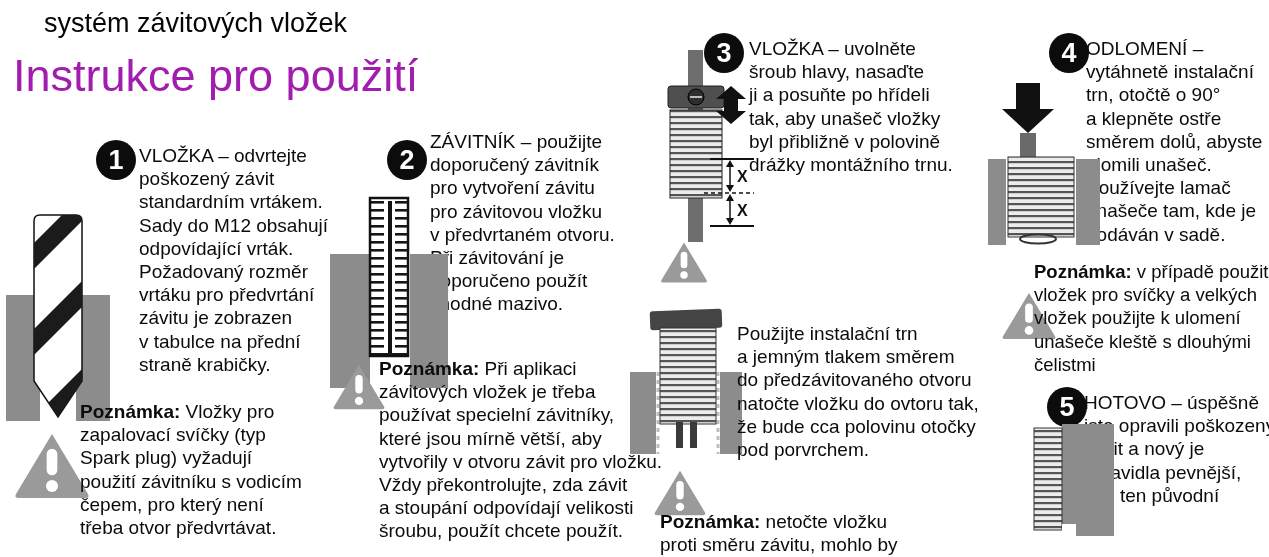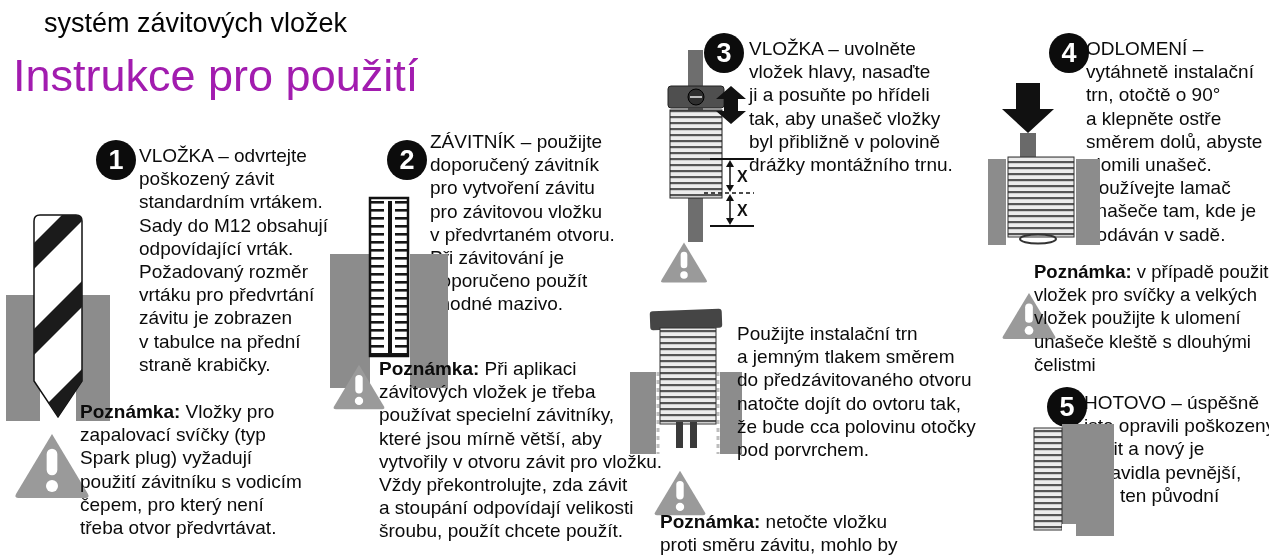--- a/index.html
+++ b/index.html
@@ -108,21 +108,21 @@
 které jsou mírně větší, aby
 vytvořily v otvoru závit pro vložku.
 Vždy překontrolujte, zda závit
 a stoupání odpovídají velikosti
 šroubu, použít chcete použít.</span></div>
 
   <div class="abs badge" style="left:704px;top:33px;">
     <span>3</span>
   </div>
   <div class="abs txt" style="left:749px;top:37px;"><span class="kw">VLOŽKA</span><span> – uvolněte
-vložek hlavy, nasaďte
+šroub hlavy, nasaďte
 ji a posuňte po hřídeli
 tak, aby unašeč vložky
 byl přibližně v polovině
 drážky montážního trnu.</span></div>
 
   <svg class="abs" style="left:650px;top:50px;" width="100" height="195">
     <rect x="38" y="0" width="15" height="192" fill="#6e6e6e"></rect>
     <rect x="18" y="36" width="56" height="22" rx="3" fill="#4f4f4f" stroke="#222"></rect>
     <circle cx="46" cy="47" r="8" fill="#2e2e2e" stroke="#000"></circle>
     <line x1="40" y1="47" x2="52" y2="47" stroke="#bbb" stroke-width="2"></line>
@@ -159,21 +159,21 @@
     <line x1="28" y1="66" x2="28" y2="148" stroke="#bdbdbd" stroke-width="3" stroke-dasharray="4 4"></line>
     <line x1="88" y1="66" x2="88" y2="148" stroke="#bdbdbd" stroke-width="3" stroke-dasharray="4 4"></line>
     <rect x="20" y="4" width="72" height="19" rx="3" fill="#454545" transform="rotate(-2 56 14)"></rect>
     <rect x="30" y="22" width="56" height="96" fill="url(#coil)" stroke="#333"></rect>
     <rect x="46" y="116" width="7" height="26" fill="#3a3a3a"></rect>
     <rect x="60" y="116" width="7" height="26" fill="#3a3a3a"></rect>
   </svg>
   <div class="abs txt" style="left:737px;top:322px;">Použijte instalační trn
 a jemným tlakem směrem
 do předzávitovaného otvoru
-natočte dojít do ovtoru tak,
+natočte vložku do ovtoru tak,
 že bude cca polovinu otočky
 pod porvrchem.</div>
 
   <svg class="abs" style="left:652px;top:468px;" width="56" height="50" viewBox="0 0 60 54">
     <path d="M30,3 L57,48 Q58.5,51 55,51 L5,51 Q1.5,51 3,48 Z" fill="#9a9a9a"></path>
     <rect x="26" y="14" width="8" height="20" rx="4" fill="#fff"></rect>
     <circle cx="30" cy="42" r="4.5" fill="#fff"></circle>
   </svg>
   <div class="abs txt" style="left:660px;top:470px;margin-top:40px;"><span class="nlabel">Poznámka:</span><span> netočte vložku
 proti směru závitu, mohlo by

